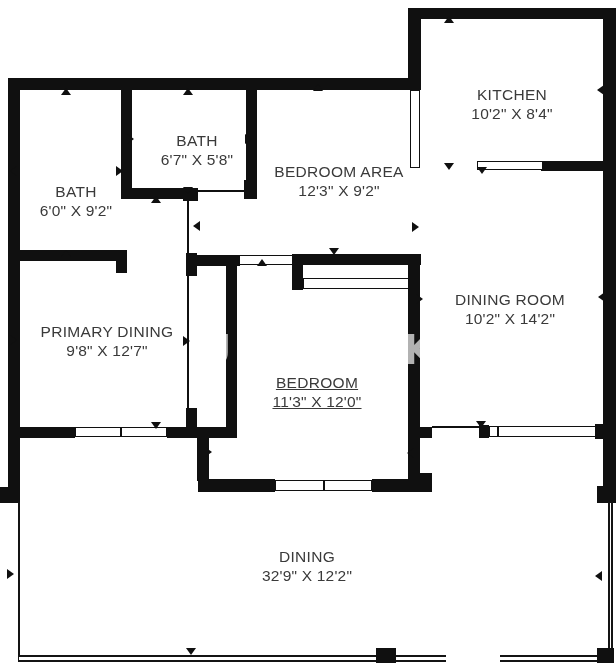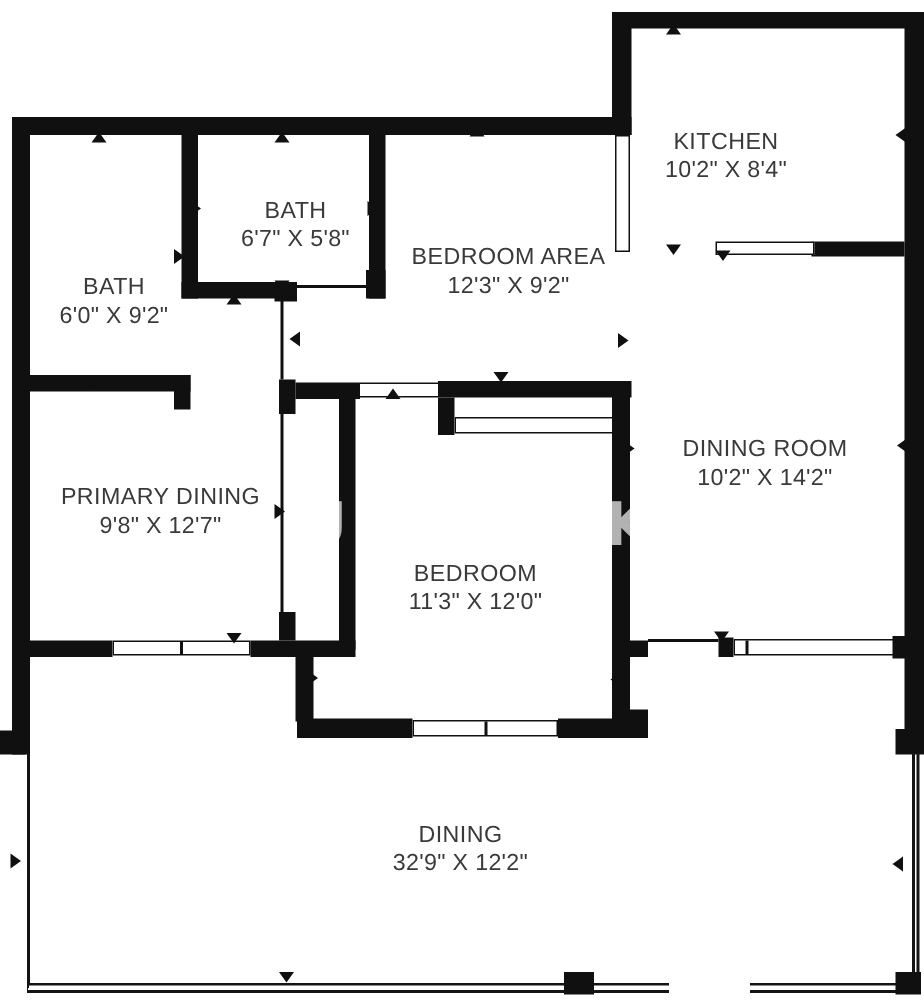--- a/index.html
+++ b/index.html
@@ -144,29 +144,29 @@
     <div class="dims">6'0" X 9'2"</div>
   </div>
   <div class="label" style="left:197px;top:131px;">
     <div>BATH</div>
     <div class="dims">6'7" X 5'8"</div>
   </div>
   <div class="label" style="left:339px;top:162px;">
     <div>BEDROOM AREA</div>
     <div class="dims">12'3" X 9'2"</div>
   </div>
-  <div class="label" style="left:484px;top:85px;">
+  <div class="label" style="left:512px;top:85px;">
     <div>KITCHEN</div>
     <div class="dims">10'2" X 8'4"</div>
   </div>
   <div class="label" style="left:107px;top:322px;">
     <div>PRIMARY DINING</div>
     <div class="dims">9'8" X 12'7"</div>
   </div>
-  <div class="label" style="left:317px;top:373px;">
+  <div class="label" style="left:317px;top:373px;text-decoration:underline;">
     <div>BEDROOM</div>
     <div class="dims">11'3" X 12'0"</div>
   </div>
   <div class="label" style="left:510px;top:290px;">
     <div>DINING ROOM</div>
     <div class="dims">10'2" X 14'2"</div>
   </div>
   <div class="label" style="left:307px;top:547px;">
     <div>DINING</div>
     <div class="dims">32'9" X 12'2"</div>

